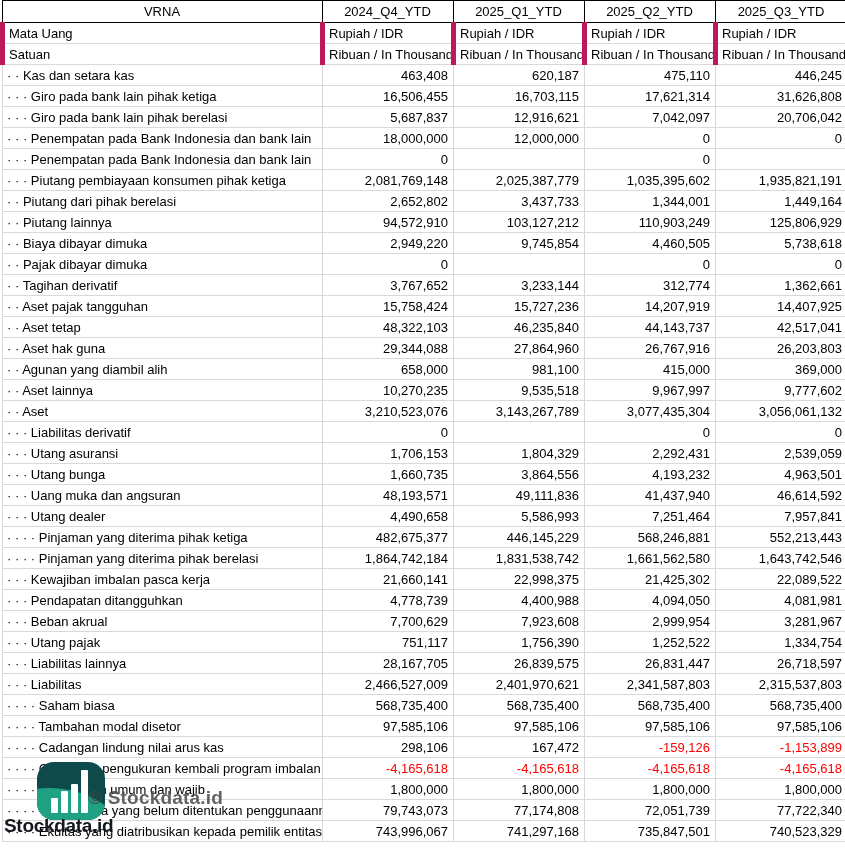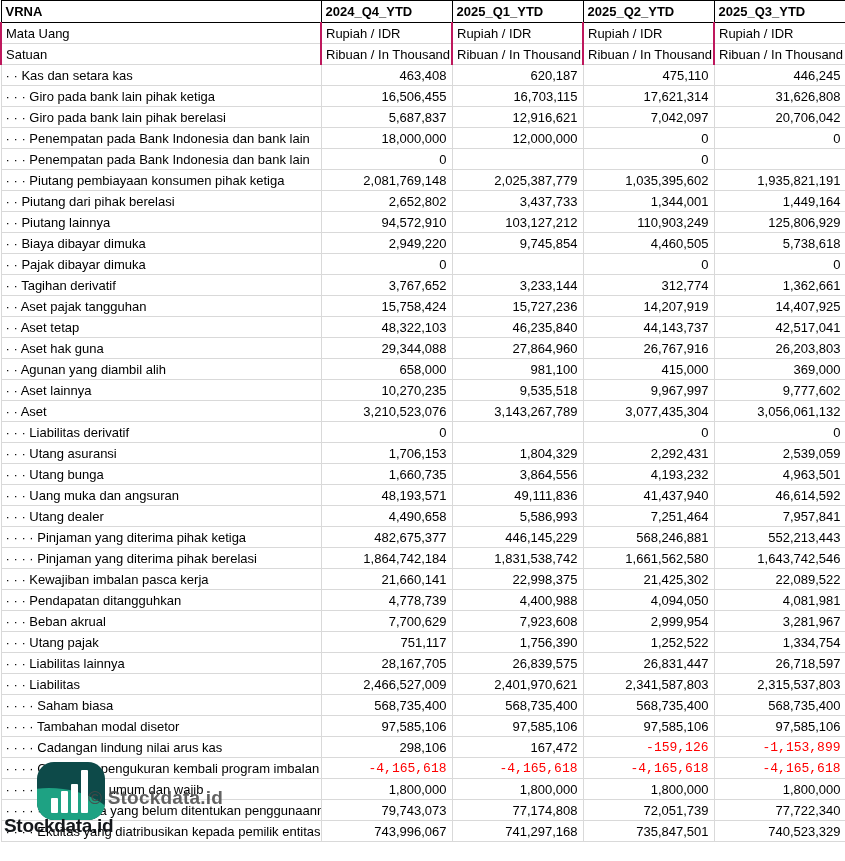--- a/index.html
+++ b/index.html
@@ -7,27 +7,27 @@
     width:845px;height:861px;position:relative;overflow:hidden;
     font-family:"Liberation Sans", sans-serif;color:#000;
   }
   table{border-collapse:collapse;table-layout:fixed;width:845px;}
   td,th{
     font-size:13px;line-height:19px;height:20px;
     padding:0 5px 0 4px;overflow:hidden;white-space:nowrap;
     border:1px solid #d9d9d9;font-weight:normal;
   }
   thead th{
-    font-weight:bold;text-align:left;border:1px solid #000;height:21px;
+    font-weight:normal;text-align:center;border:1px solid #000;height:21px;
   }
   .lbl{text-align:left;}
   .num{text-align:right;}
-  .neg{color:#ff0000;font-family:Liberation Mono, monospace;}
+  .neg{color:#ff0000;}
   tr.meta td{border-left:1px solid #000;border-right:1px solid #000;}
-  tr.meta td.lbl{border-left:2px solid #be185d;margin-top:44px;}
+  tr.meta td.lbl{border-left:5px solid #be185d;margin-top:44px;}
   
   #wm{position:absolute;left:0;top:0;width:692px;height:861px;pointer-events:none;}
   #wm-logo{position:absolute;left:37px;top:762px;width:68px;height:58px;}
   #wm-copy{
     position:absolute;left:88px;top:787px;
     font-size:19px;font-weight:bold;color:rgba(72,72,72,0.85);letter-spacing:0.2px;
   }
   #wm-word{
     position:absolute;left:4px;top:815px;
     font-size:19px;font-weight:bold;color:#14171b;letter-spacing:-0.3px;

